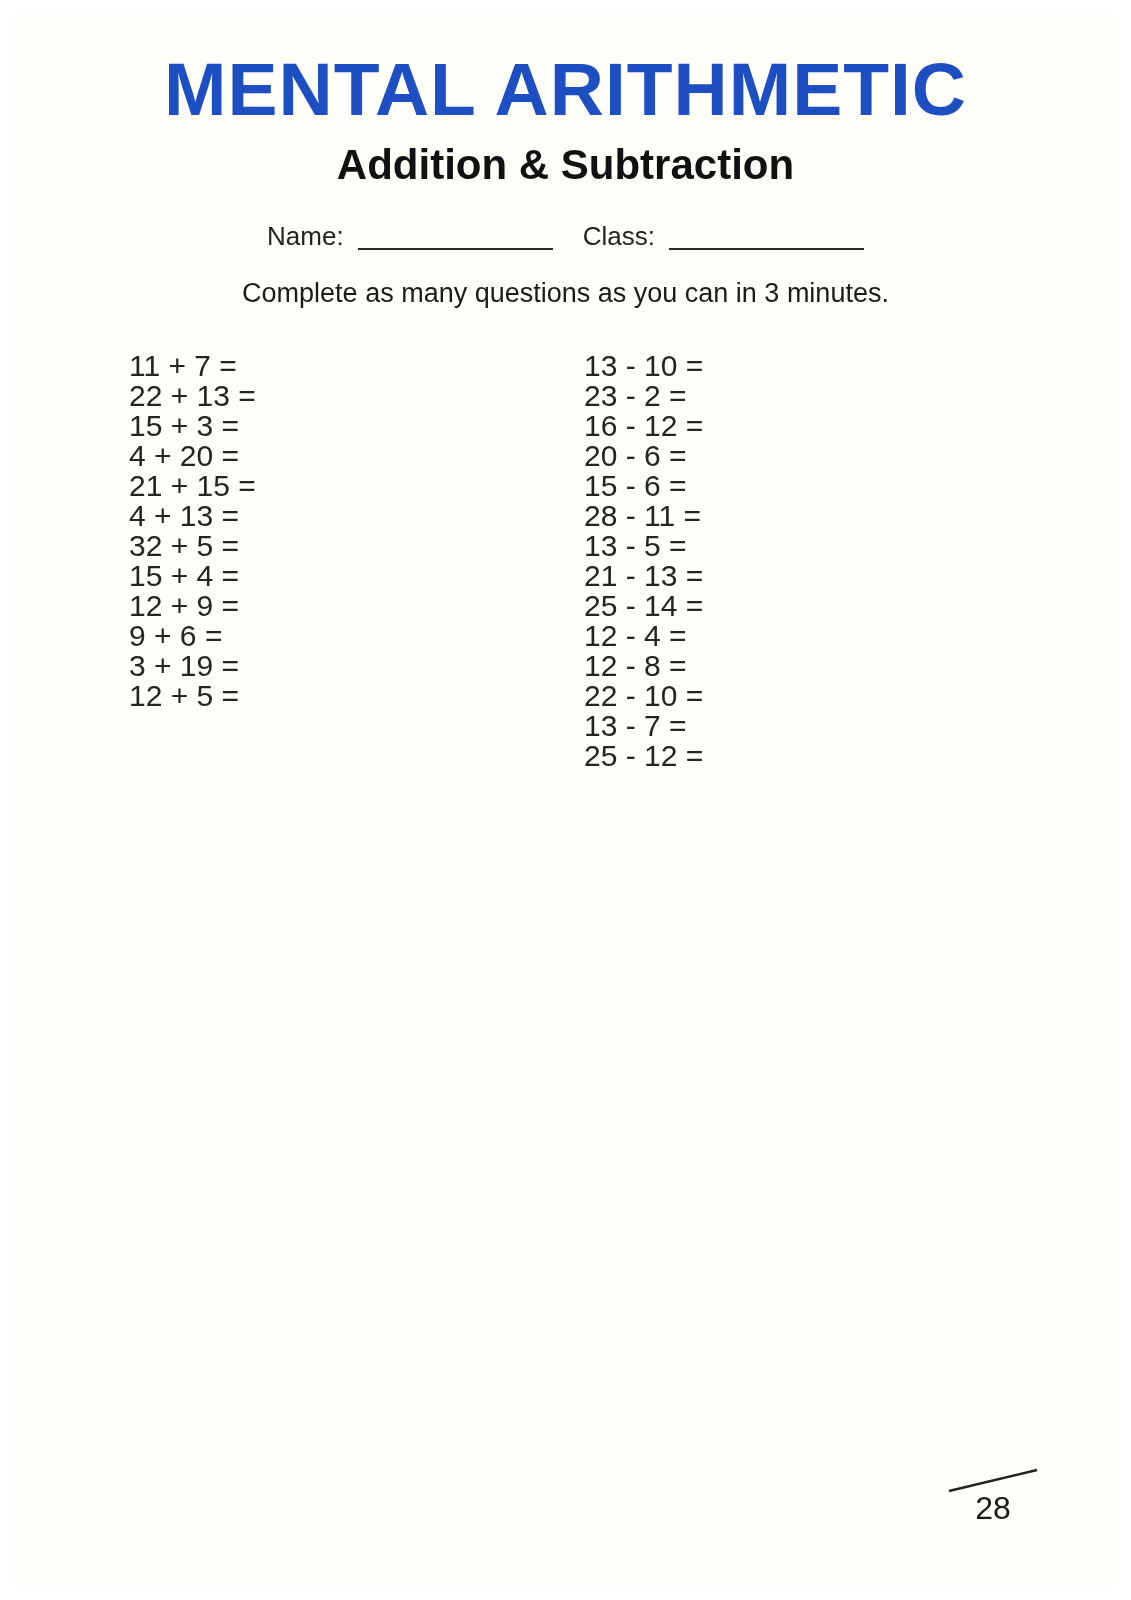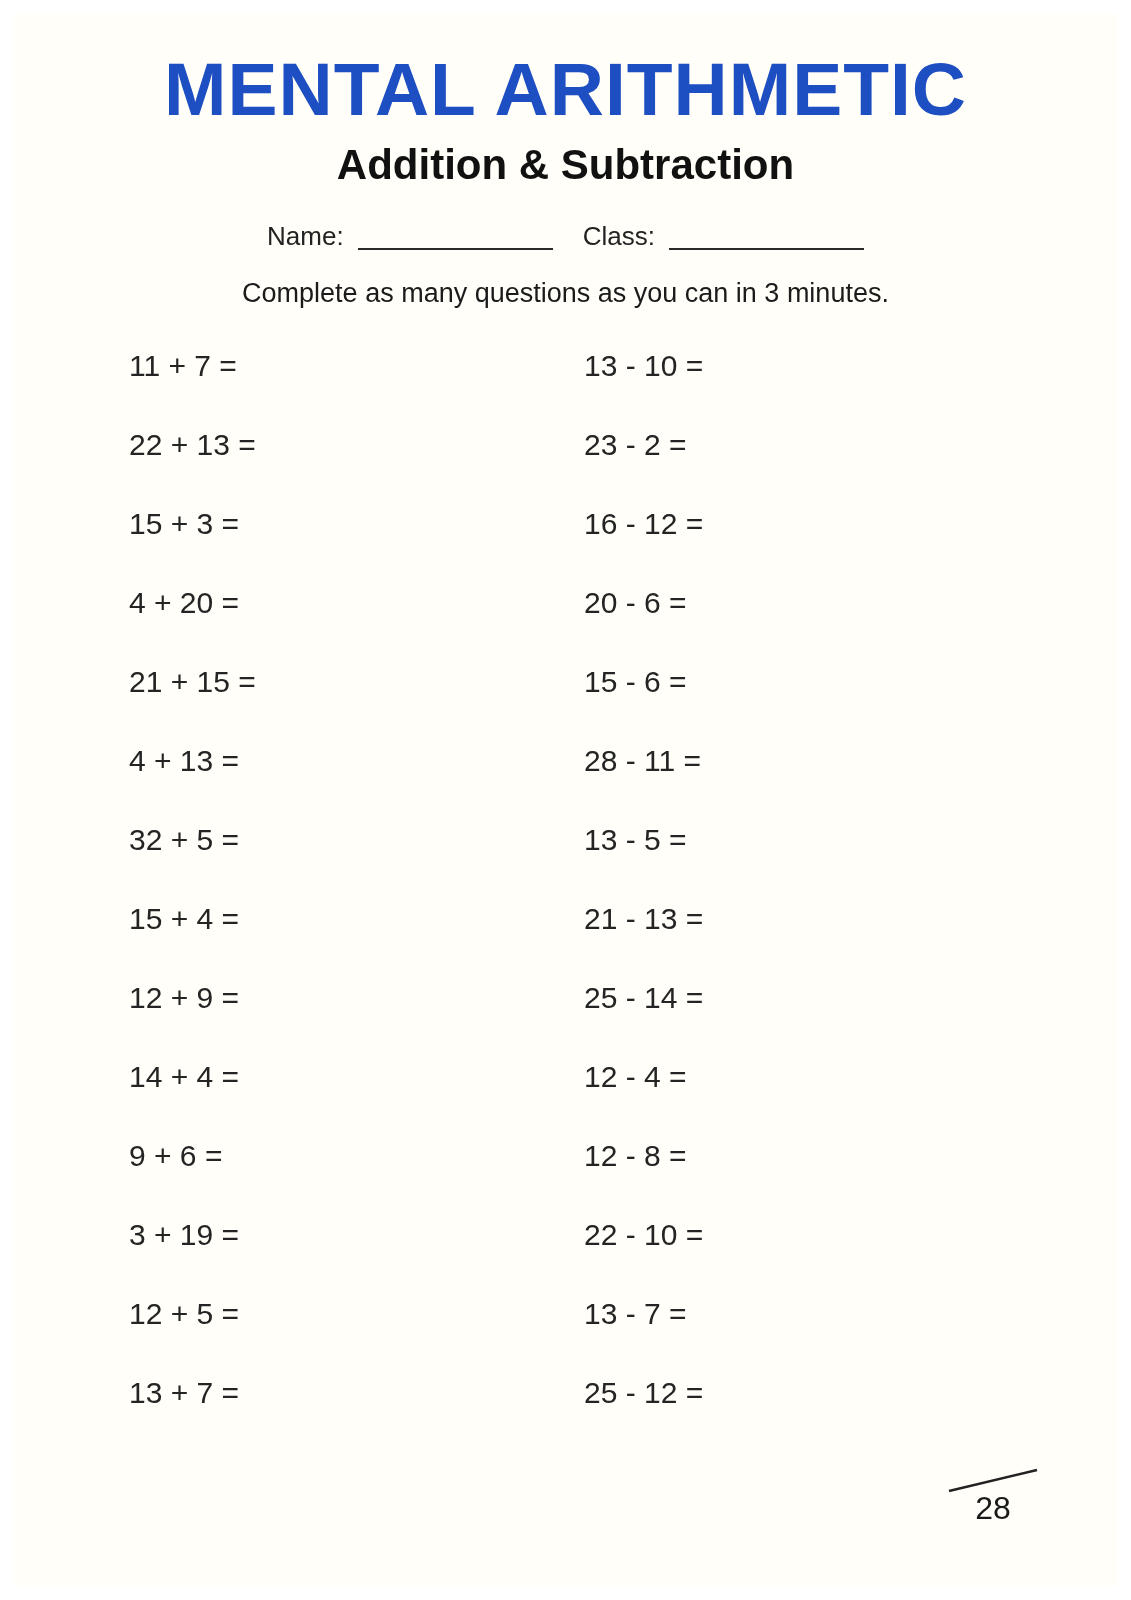--- a/index.html
+++ b/index.html
@@ -67,21 +67,20 @@
     margin-top: 26px;
   }
   .problems {
     display: flex;
     padding-left: 115px;
     margin-top: 42px;
   }
   .col {
     display: flex;
     flex-direction: column;
-    gap: 49px;
     font-size: 30px;
     color: #242424;
     line-height: 1;
   }
   .col-left { width: 455px; }
   .footer {
     position: absolute;
     right: 78px;
     bottom: 59px;
     display: flex;
@@ -117,25 +116,23 @@
         <div class="col col-left">
           <div>11 + 7 =</div>
           <div>22 + 13 =</div>
           <div>15 + 3 =</div>
           <div>4 + 20 =</div>
           <div>21 + 15 =</div>
           <div>4 + 13 =</div>
           <div>32 + 5 =</div>
           <div>15 + 4 =</div>
           <div>12 + 9 =</div>
-          <div>14 + 4 =</div>
           <div>9 + 6 =</div>
           <div>3 + 19 =</div>
           <div>12 + 5 =</div>
-          <div>13 + 7 =</div>
         </div>
         <div class="col">
           <div>13 - 10 =</div>
           <div>23 - 2 =</div>
           <div>16 - 12 =</div>
           <div>20 - 6 =</div>
           <div>15 - 6 =</div>
           <div>28 - 11 =</div>
           <div>13 - 5 =</div>
           <div>21 - 13 =</div>

